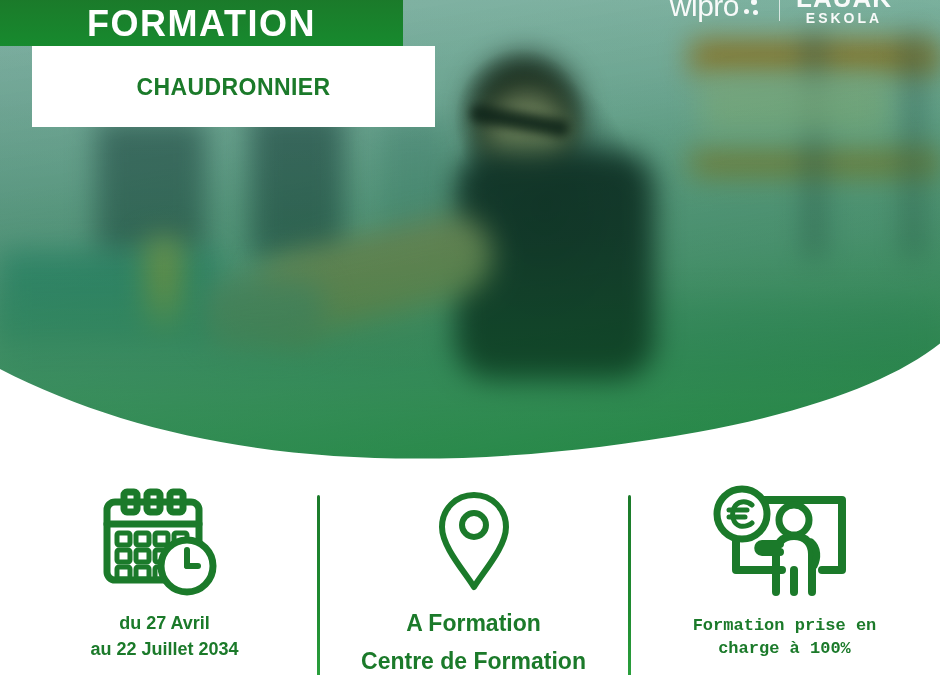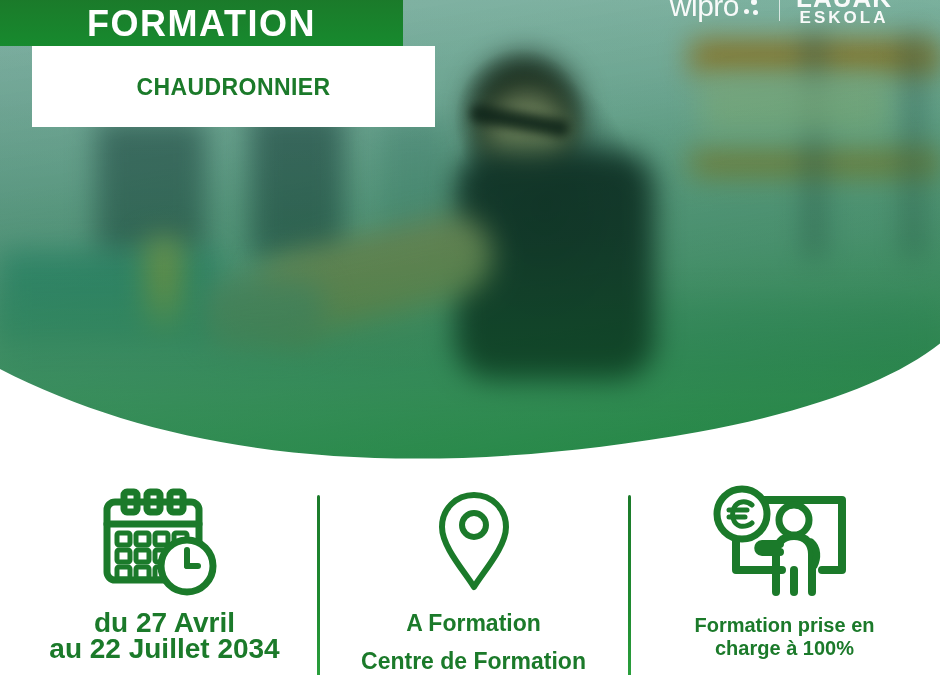--- a/index.html
+++ b/index.html
@@ -152,21 +152,21 @@
   .wipro-dots i:nth-child(2){ width:5px;height:5px; left:3px;  top:14px; }
   .wipro-dots i:nth-child(3){ width:5px;height:5px; left:12px; top:15px; }
   .logo-sep {
     width: 1px; height: 30px; background: rgba(255,255,255,0.75);
   }
   .logo-lauak { display: flex; flex-direction: column; align-items: center; }
   .logo-lauak .l1 {
     color: #ffffff; font-size: 26px; font-weight: 700; letter-spacing: 1px; line-height: 24px;
   }
   .logo-lauak .l2 {
-    color: #ffffff; font-size: 17px; font-weight: 700; letter-spacing: 3px; line-height: 16px;
+    color: #ffffff; font-size: 14px; font-weight: 700; letter-spacing: 3px; line-height: 16px;
   }
 
   
   .info {
     position: absolute;
     left: 0;
     top: 470px;
     width: 940px;
     height: 205px;
     display: flex;
@@ -195,23 +195,23 @@
 
   .icon-wrap { display: flex; align-items: center; justify-content: center; }
   .col-label {
     margin-top: 10px;
     color: #1b7a2a;
     font-weight: 700;
     text-align: center;
     line-height: 26px;
     white-space: nowrap;
   }
-  .col-date .col-label  { font-size: 28px; margin-top: 12px; margin-left: 11px; }
+  .col-date .col-label  { font-size: 18px; margin-top: 12px; margin-left: 11px; }
   .col-place .col-label { font-size: 23px; margin-top: 14px; }
-  .col-fund .col-label  { font-size: 20px; line-height: 23px; }
+  .col-fund .col-label  { font-size: 17px; line-height: 23px; font-family: Liberation Mono, monospace; }
   .col-place .sub {
     color: #1b7a2a; font-weight: 700; font-size: 23px; line-height: 30px;
     margin-top: 10px; text-align: center; white-space: nowrap;
   }
 </style>
 </head>
 <body>
 
 <div id="poster">
 

